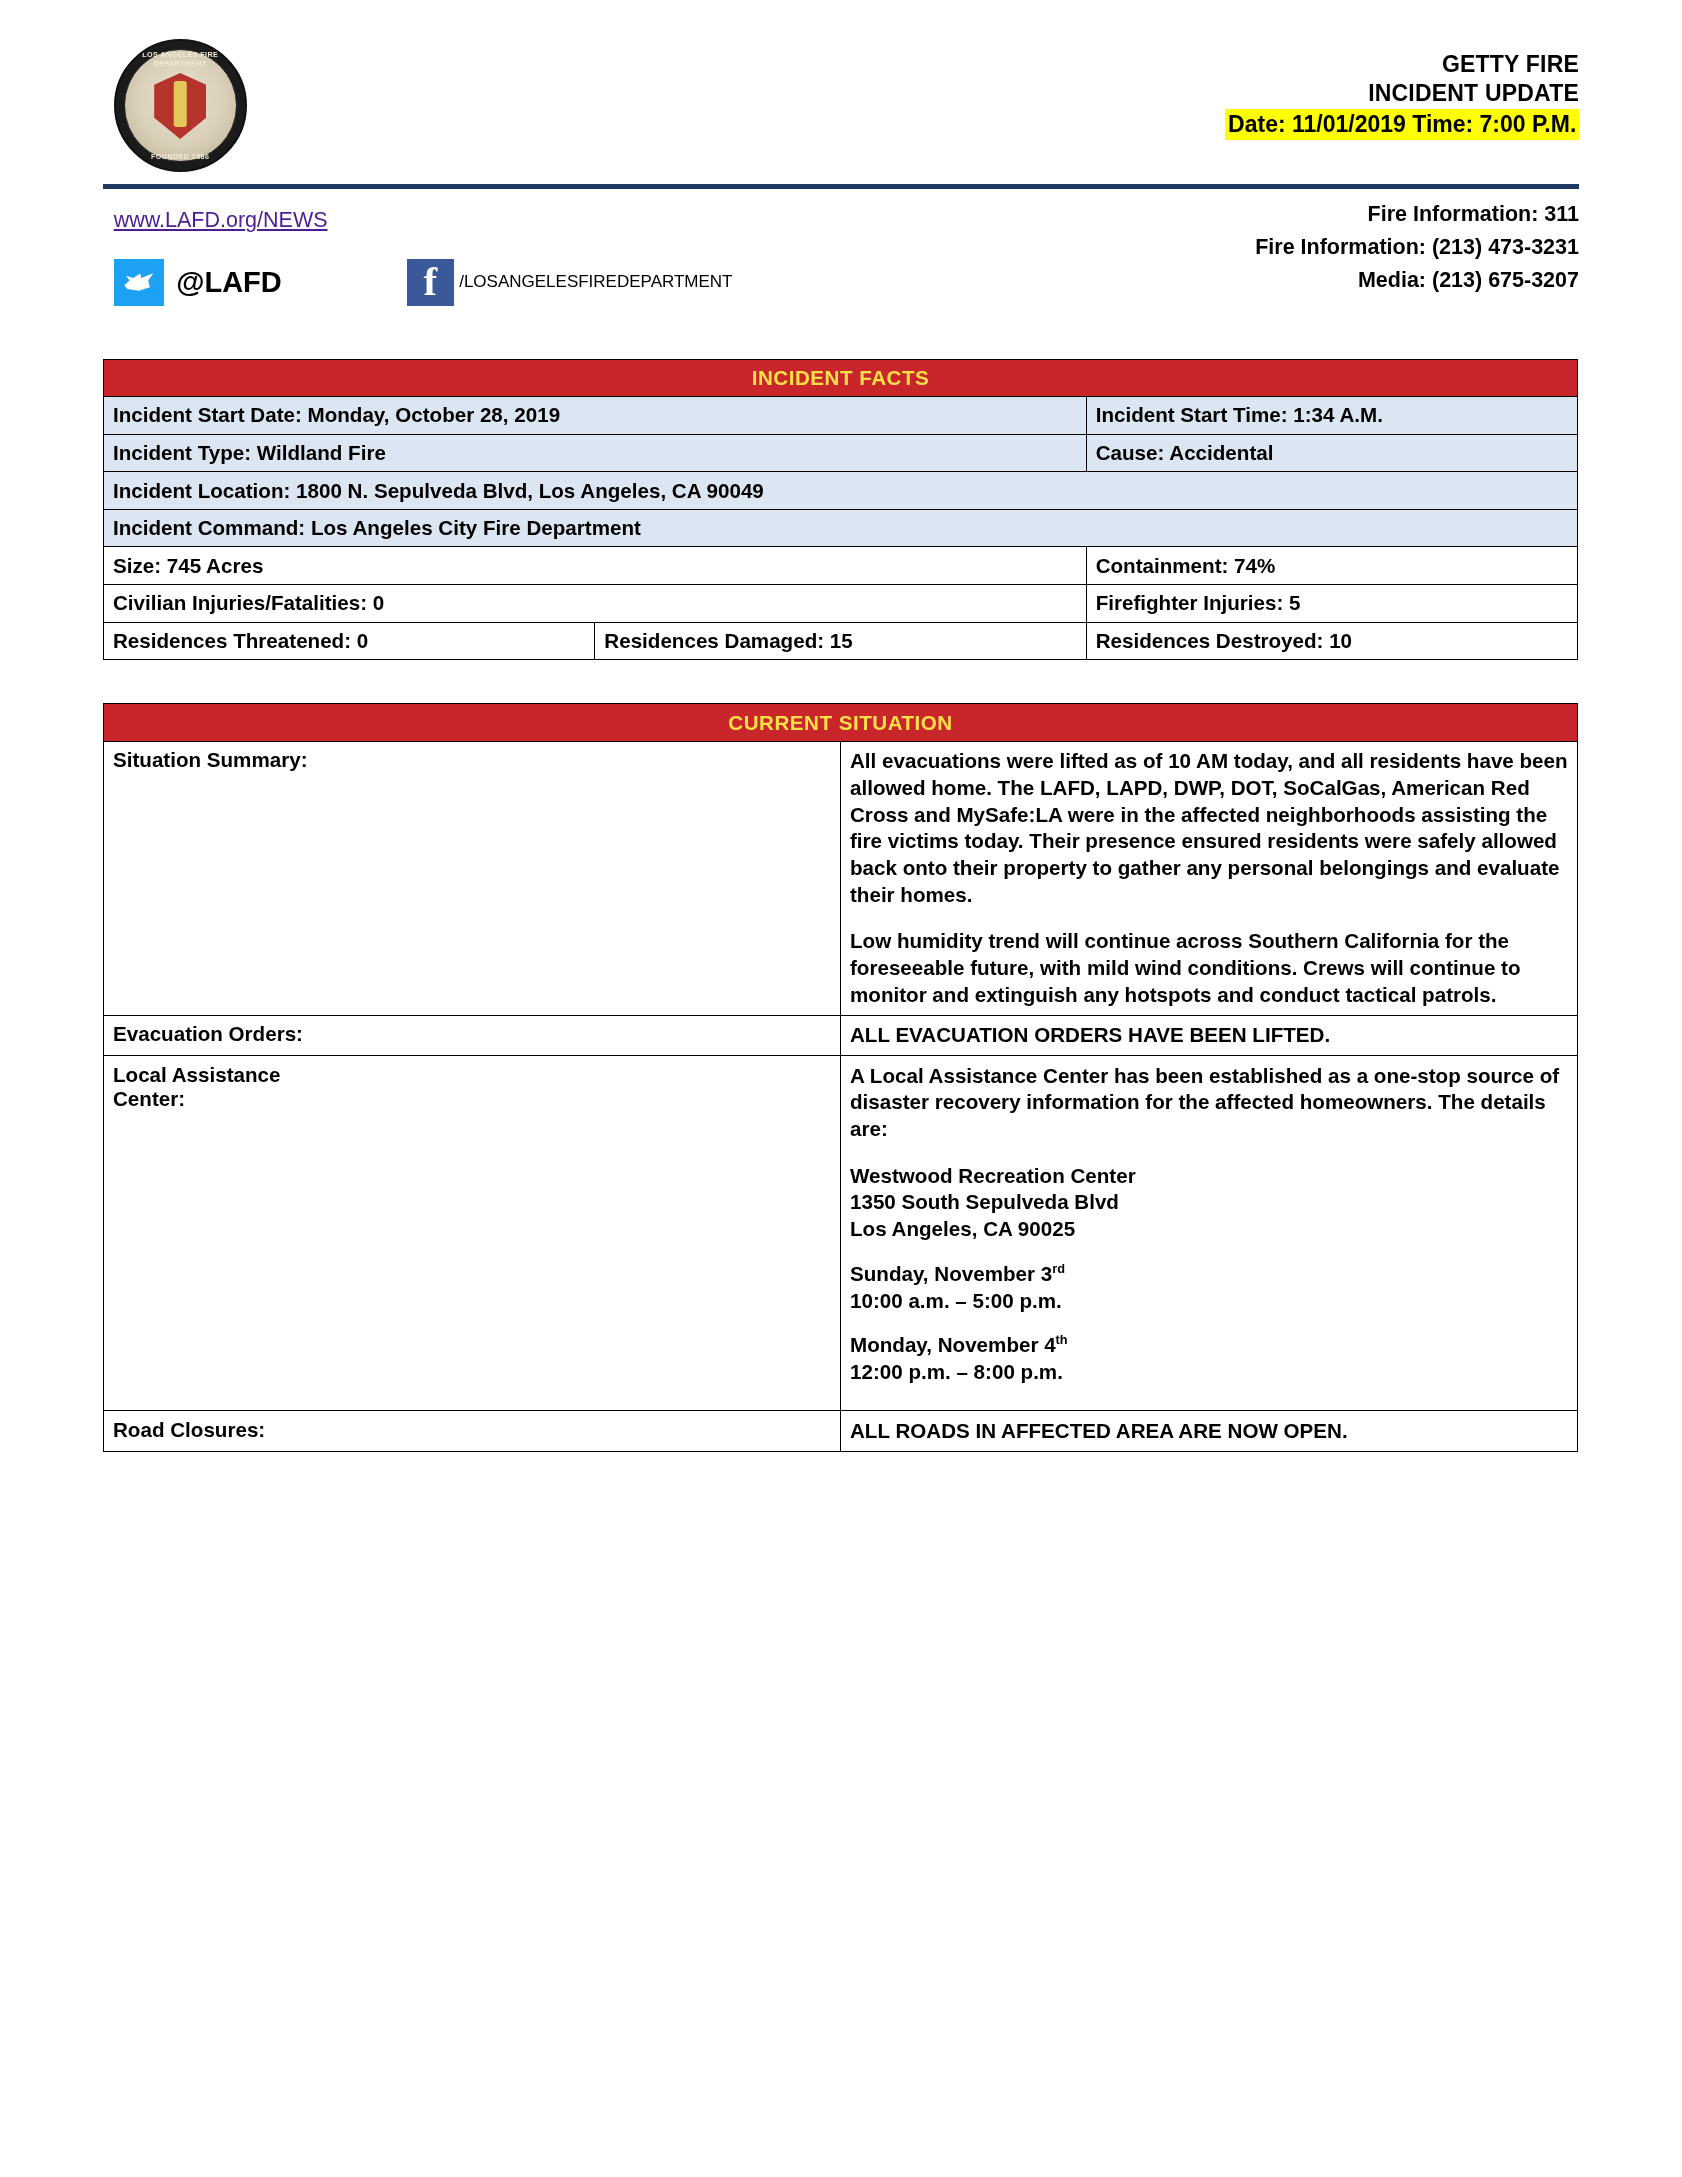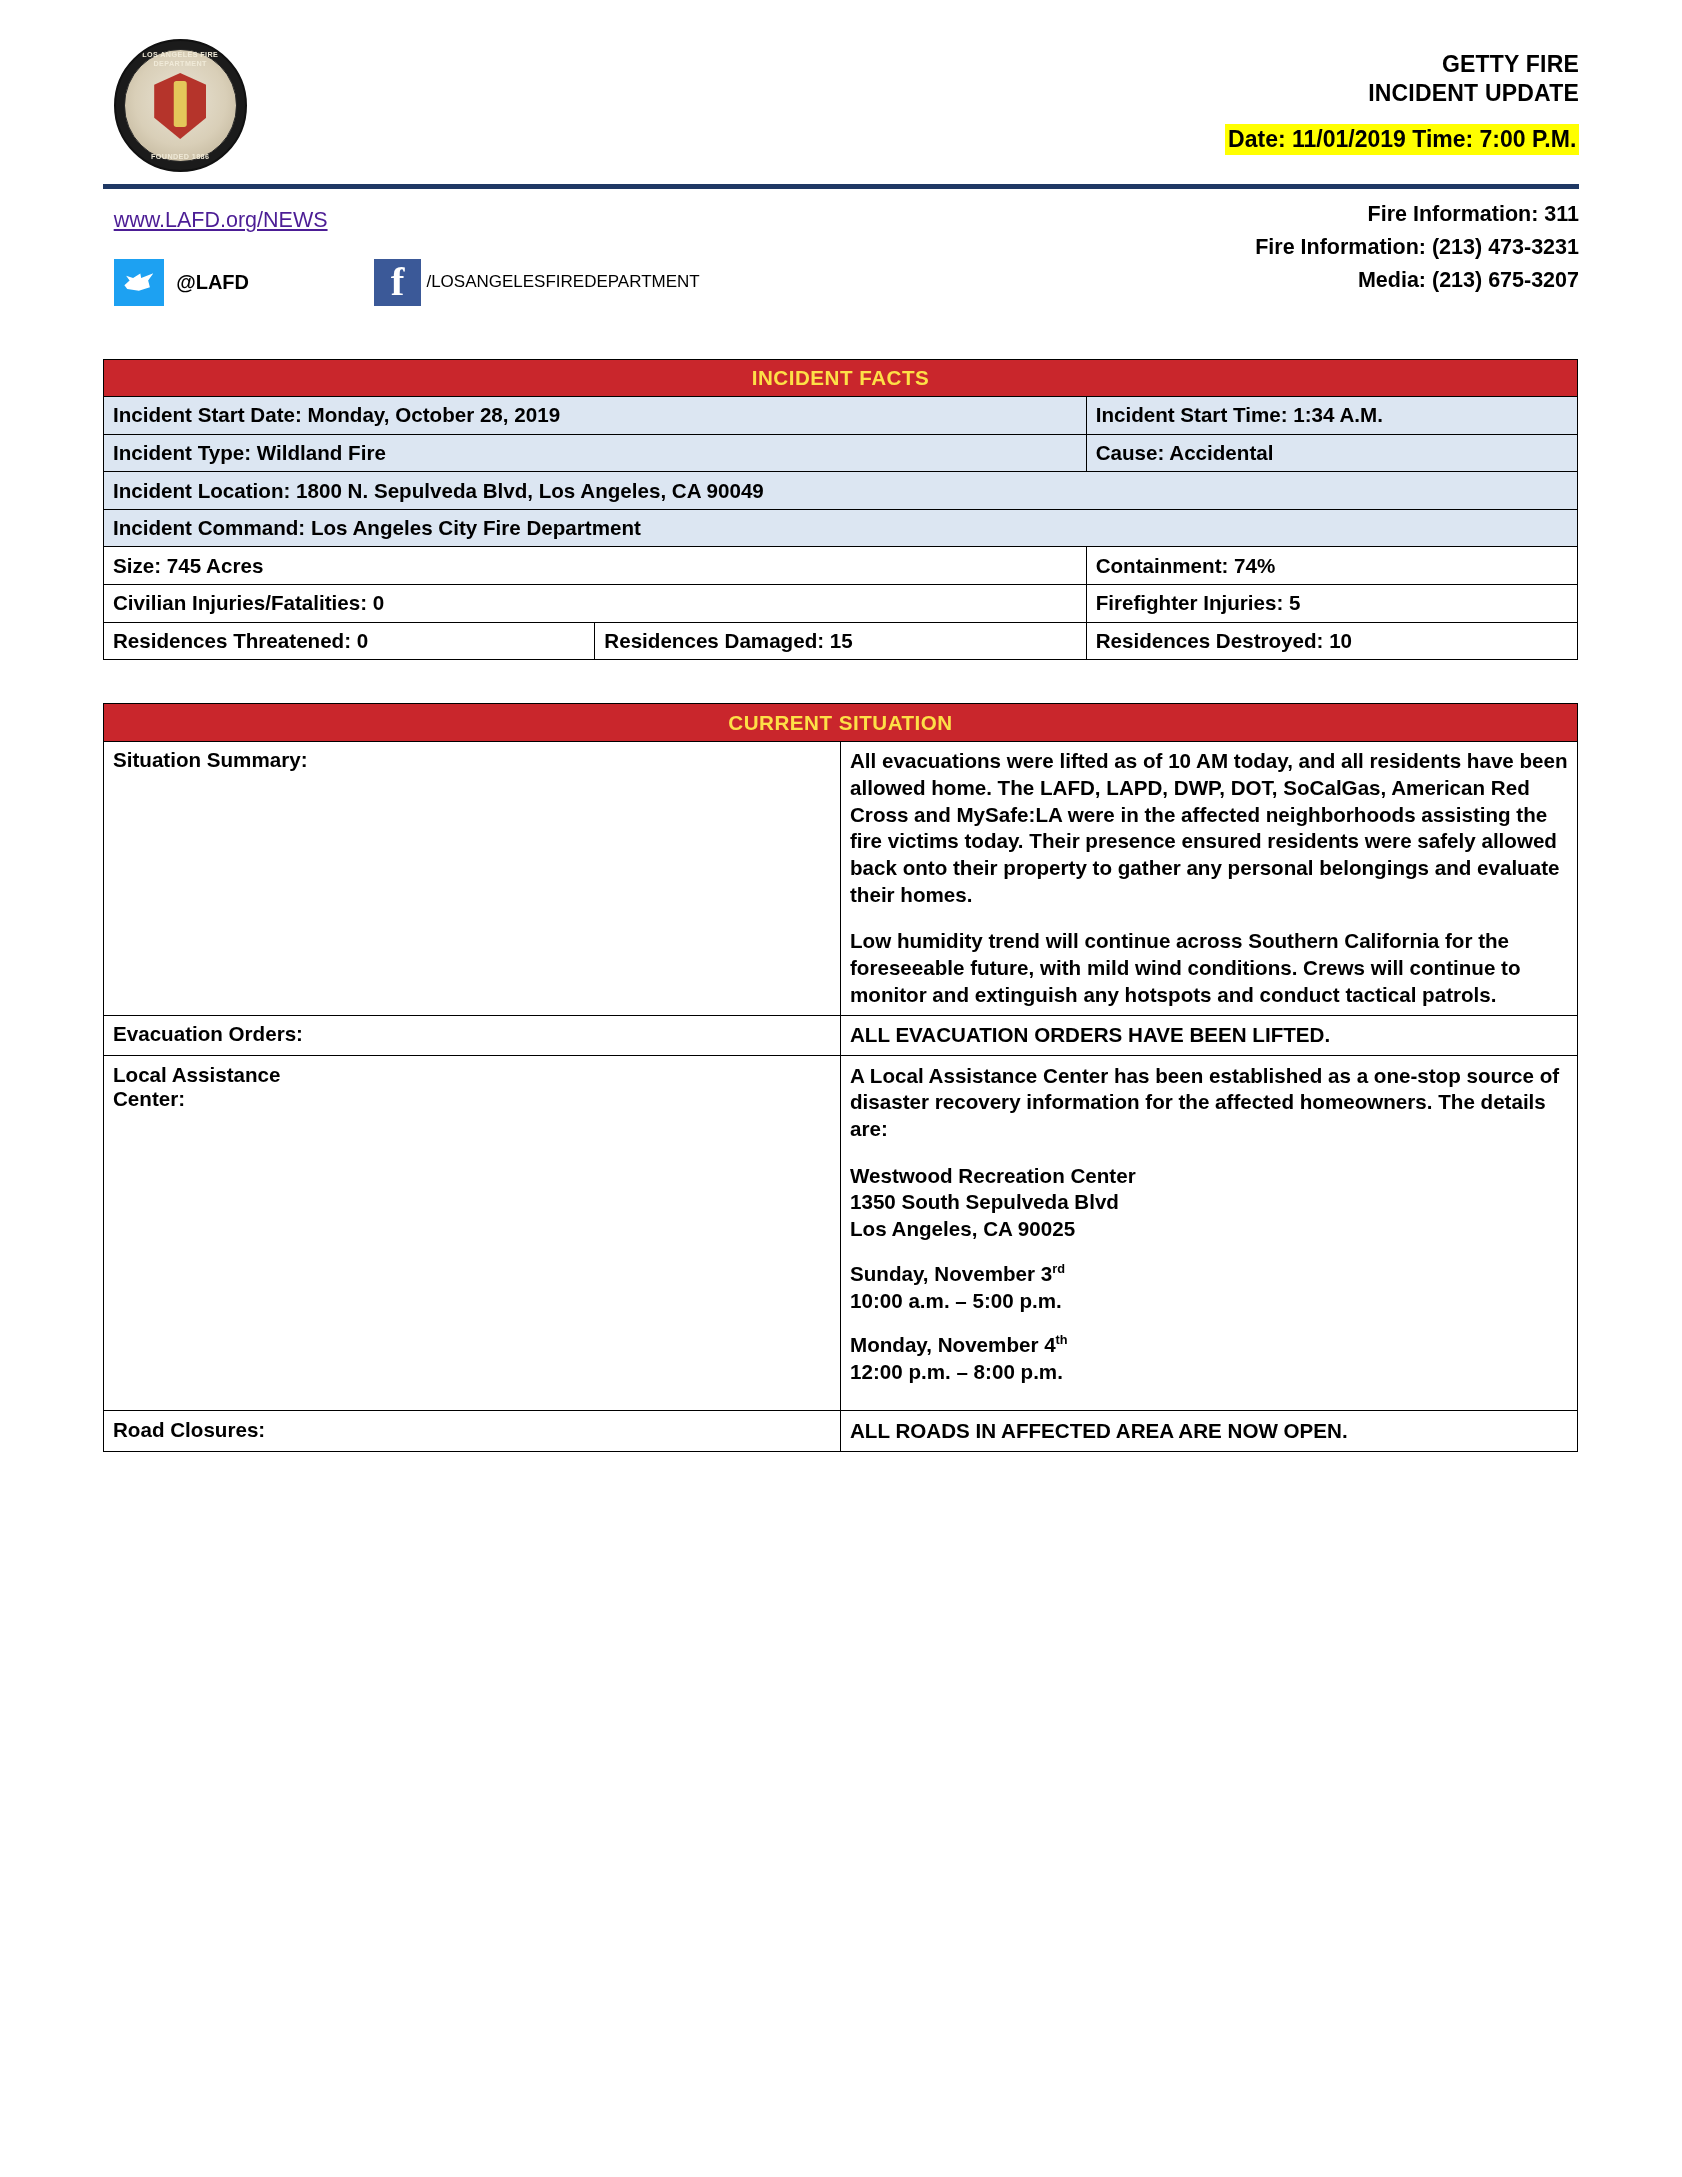--- a/index.html
+++ b/index.html
@@ -97,21 +97,20 @@
     line-height: 1.28;
     letter-spacing: 0.2px;
   }
   .title-date {
     font-size: 23px;
     font-weight: bold;
     line-height: 1.28;
     display: inline-block;
     background: #ffff00;
     padding: 0.9px 2.7px;
-    margin-top: 15px;
   }
 
   .rule {
     margin: 16px 100px 0 100px;
     height: 4.5px;
     background: #1f3864;
   }
 
   
   .contact {
@@ -142,21 +141,21 @@
   }
   .tw-box:after {
     content: "";
     position: absolute;
     left: 10.7px; top: 13.4px;
     width: 29px; height: 21.5px;
     background: #ffffff;
     clip-path: polygon(0% 62%, 18% 40%, 6% 18%, 30% 28%, 55% 8%, 58% 28%, 100% 6%, 82% 40%, 88% 72%, 50% 88%, 10% 80%);
   }
   .tw-handle {
-    font-size: 20px;
+    font-size: 29px;
     font-weight: bold;
     margin-left: 12.5px;
   }
   .fb-box {
     width: 47px; height: 47px;
     background: #3b5998;
     position: relative;
     margin-left: 125px;
   }
   .fb-box:after {

